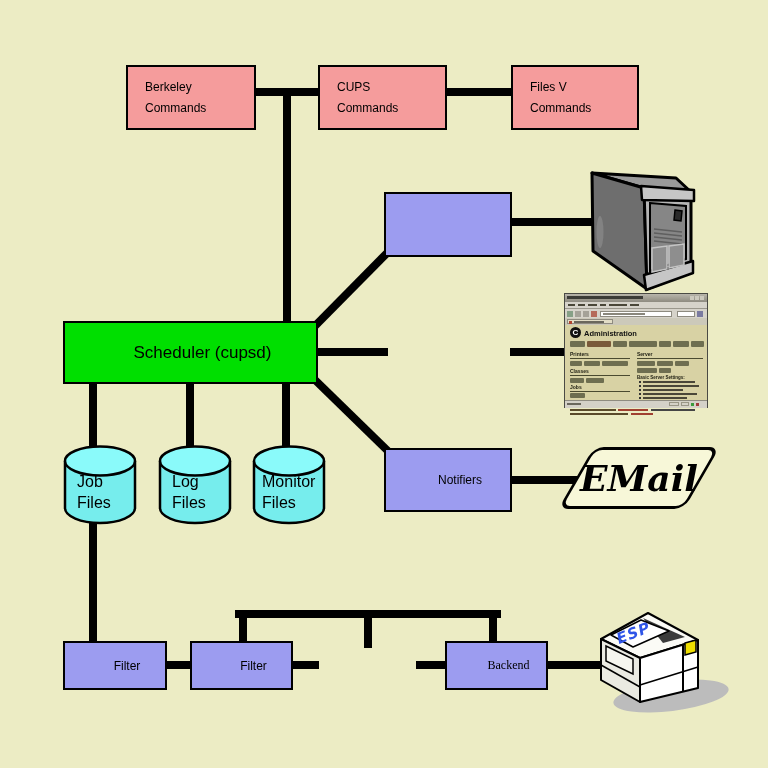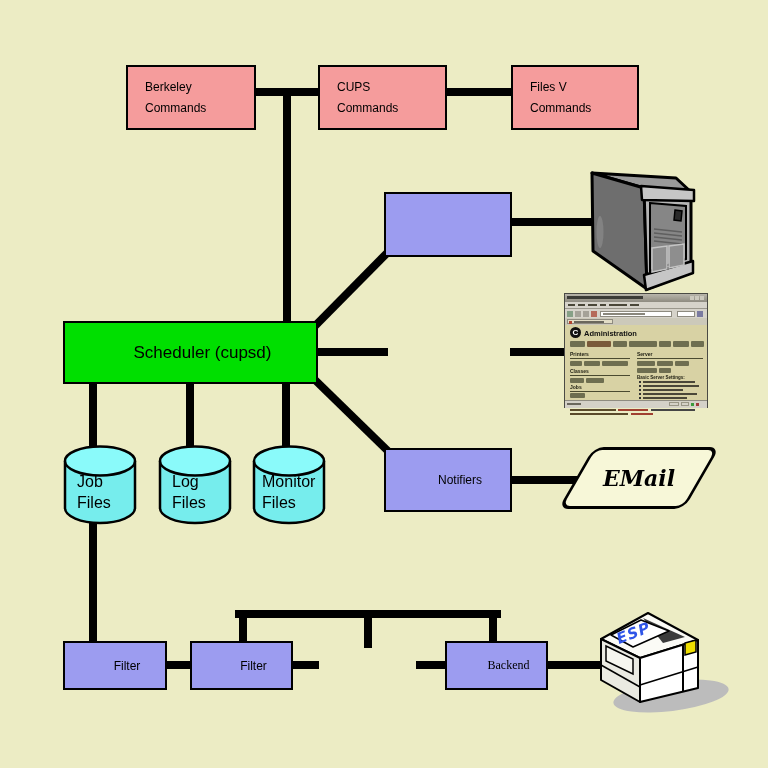--- a/index.html
+++ b/index.html
@@ -17,21 +17,21 @@
   .center1{display:flex;align-items:center;justify-content:center;font-size:12px;}
   .center2{display:flex;flex-direction:column;align-items:center;justify-content:center;font-size:16px;line-height:21px;text-align:center;}
   .cyl{position:absolute;width:74px;height:82px;}
   .cyl-label{position:absolute;left:14px;top:27px;font-size:16px;line-height:21px;}
   
   .email-skew{position:absolute;left:576px;top:447px;width:126px;height:62px;
       background:#f7f7d8;border:3px solid #000;border-radius:10px;transform:skewX(-30deg);
       box-sizing:border-box;}
   .email-text{position:absolute;left:576px;top:447px;width:126px;height:62px;display:flex;
       align-items:center;justify-content:center;font-family:"DejaVu Serif",serif;
-      font-style:italic;font-weight:600;font-size:22px;}
+      font-style:italic;font-weight:600;font-size:36px;}
   
   .bwin{position:absolute;left:564px;top:293px;width:144px;height:115px;background:#d8d2a4;
       border:1px solid #4a4a44;box-sizing:border-box;}
   .pill{position:absolute;background:#6e6e50;border-radius:1px;}
   .dash{position:absolute;background:#4a4738;}
   .bhr{position:absolute;border-top:1px solid #4a4a30;height:0;}
   .bhead{position:absolute;font-size:5px;font-weight:bold;color:#1c1c10;line-height:5px;}
   .dot{position:absolute;width:2px;height:2px;background:#333;}
 </style>
 </head>

